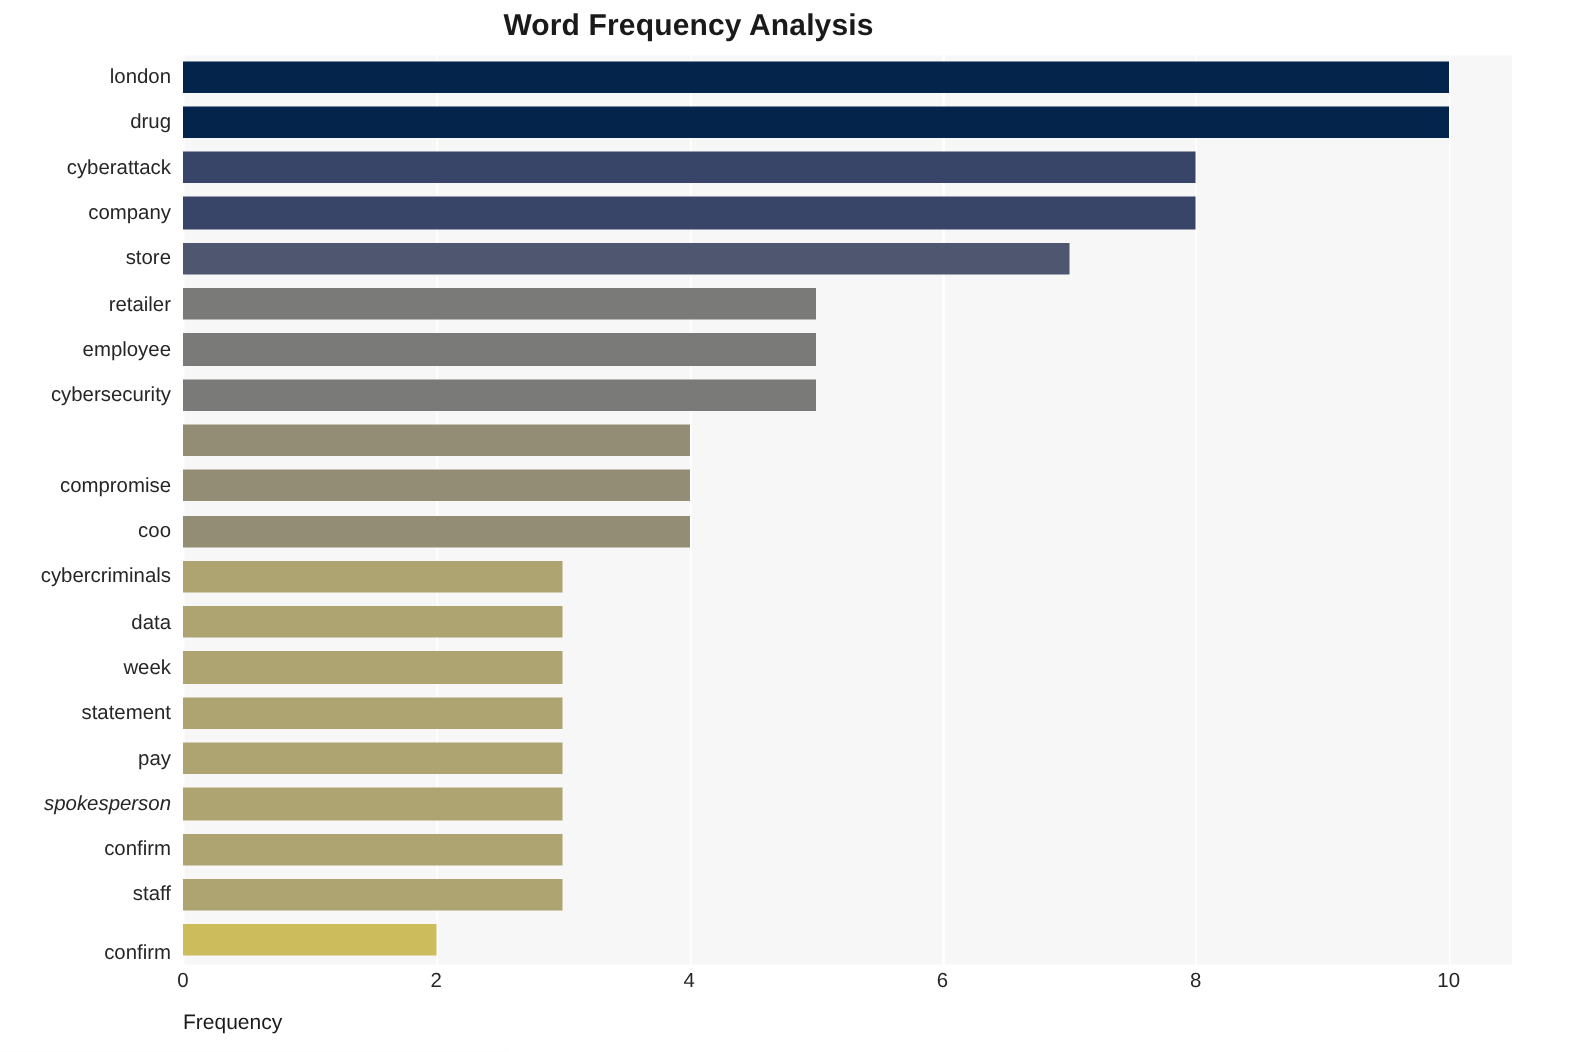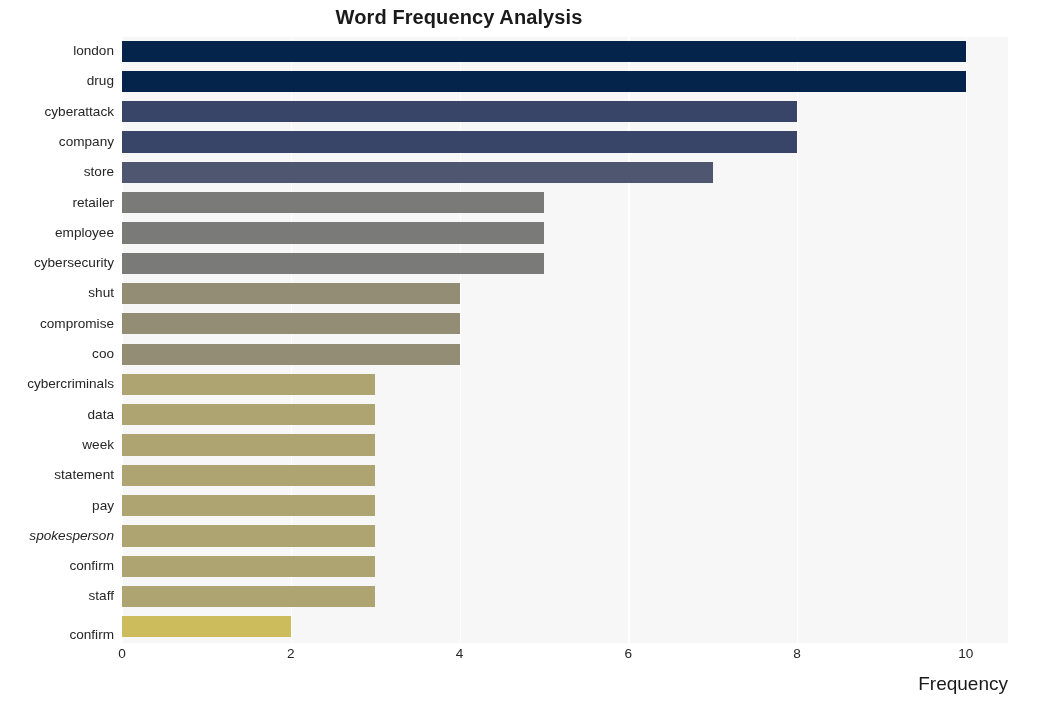--- a/index.html
+++ b/index.html
@@ -95,22 +95,22 @@
     transform: translateX(-50%);
     font-size: 13.6px;
     color: #262626;
     white-space: nowrap;
   }
   #xaxis-title {
     position: absolute;
     left: 122px;
     top: 673px;
     width: 886px;
-    text-align: right;
-    font-size: 19px;
+    text-align: left;
+    font-size: 14px;
     color: #1a1a1a;
   }
 </style>
 </head>
 <body>
 
 <div id="figure">
 
   <div id="chart-title">Word Frequency Analysis</div>
 
@@ -188,21 +188,20 @@
 
   <div id="ylabels-layer">
       <div class="ytick-label" style="top: 0px;">london</div>
       <div class="ytick-label" style="top: 30.3px;">drug</div>
       <div class="ytick-label" style="top: 60.6px;">cyberattack</div>
       <div class="ytick-label" style="top: 90.9px;">company</div>
       <div class="ytick-label" style="top: 121.2px; padding-left: 48px;">store</div>
       <div class="ytick-label" style="top: 151.5px;">retailer</div>
       <div class="ytick-label" style="top: 181.8px;">employee</div>
       <div class="ytick-label" style="top: 212.1px;">cybersecurity</div>
-      <div class="ytick-label" style="top: 242.4px;">shut</div>
       <div class="ytick-label" style="top: 272.7px;">compromise</div>
       <div class="ytick-label" style="top: 303px;">coo</div>
       <div class="ytick-label" style="top: 333.3px;">cybercriminals</div>
       <div class="ytick-label" style="top: 363.6px;">data</div>
       <div class="ytick-label" style="top: 393.9px;">week</div>
       <div class="ytick-label" style="top: 424.2px;">statement</div>
       <div class="ytick-label" style="top: 454.5px;">pay</div>
       <div class="ytick-label" style="top: 484.8px; font-style: italic;">spokesperson</div>
       <div class="ytick-label" style="top: 515.1px;">confirm</div>
       <div class="ytick-label" style="top: 545.4px; padding-left: 25px;">staff</div>

